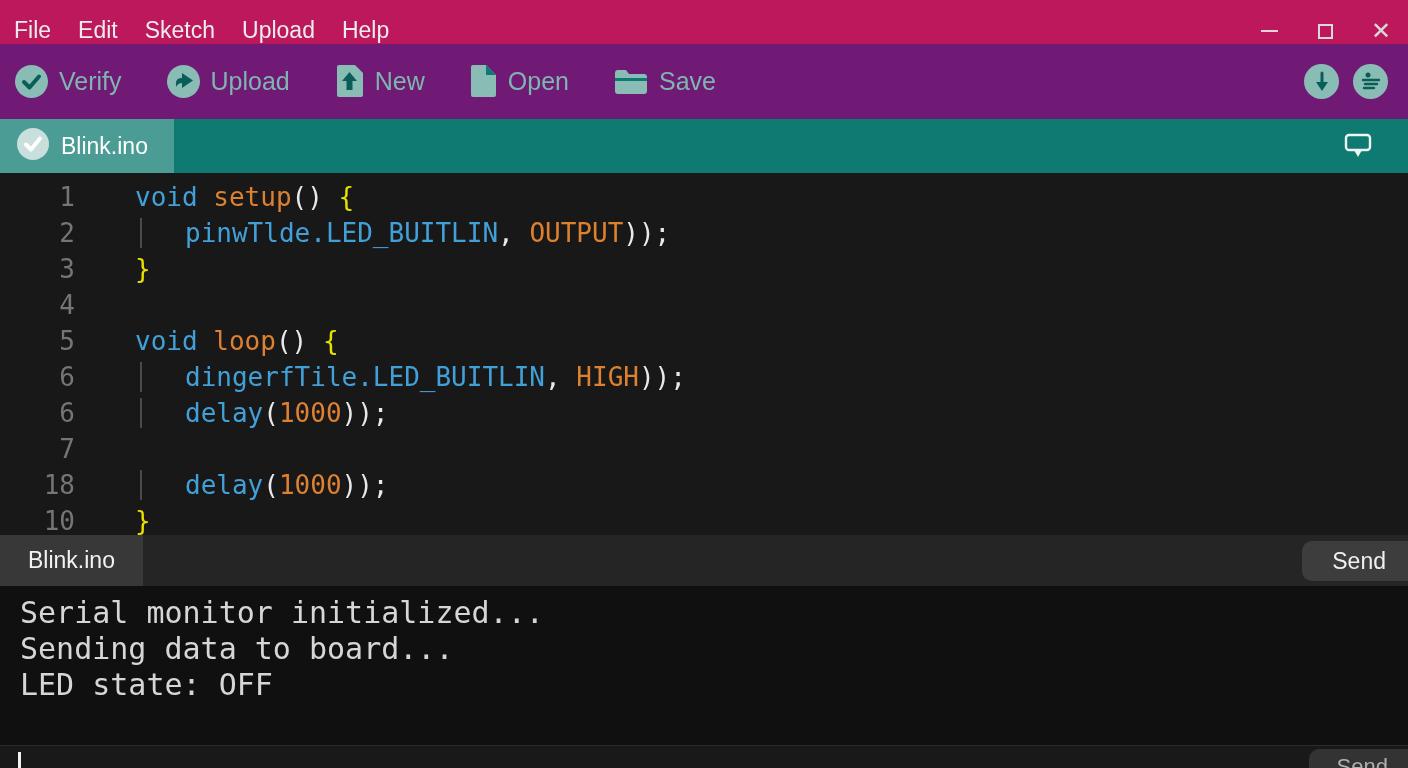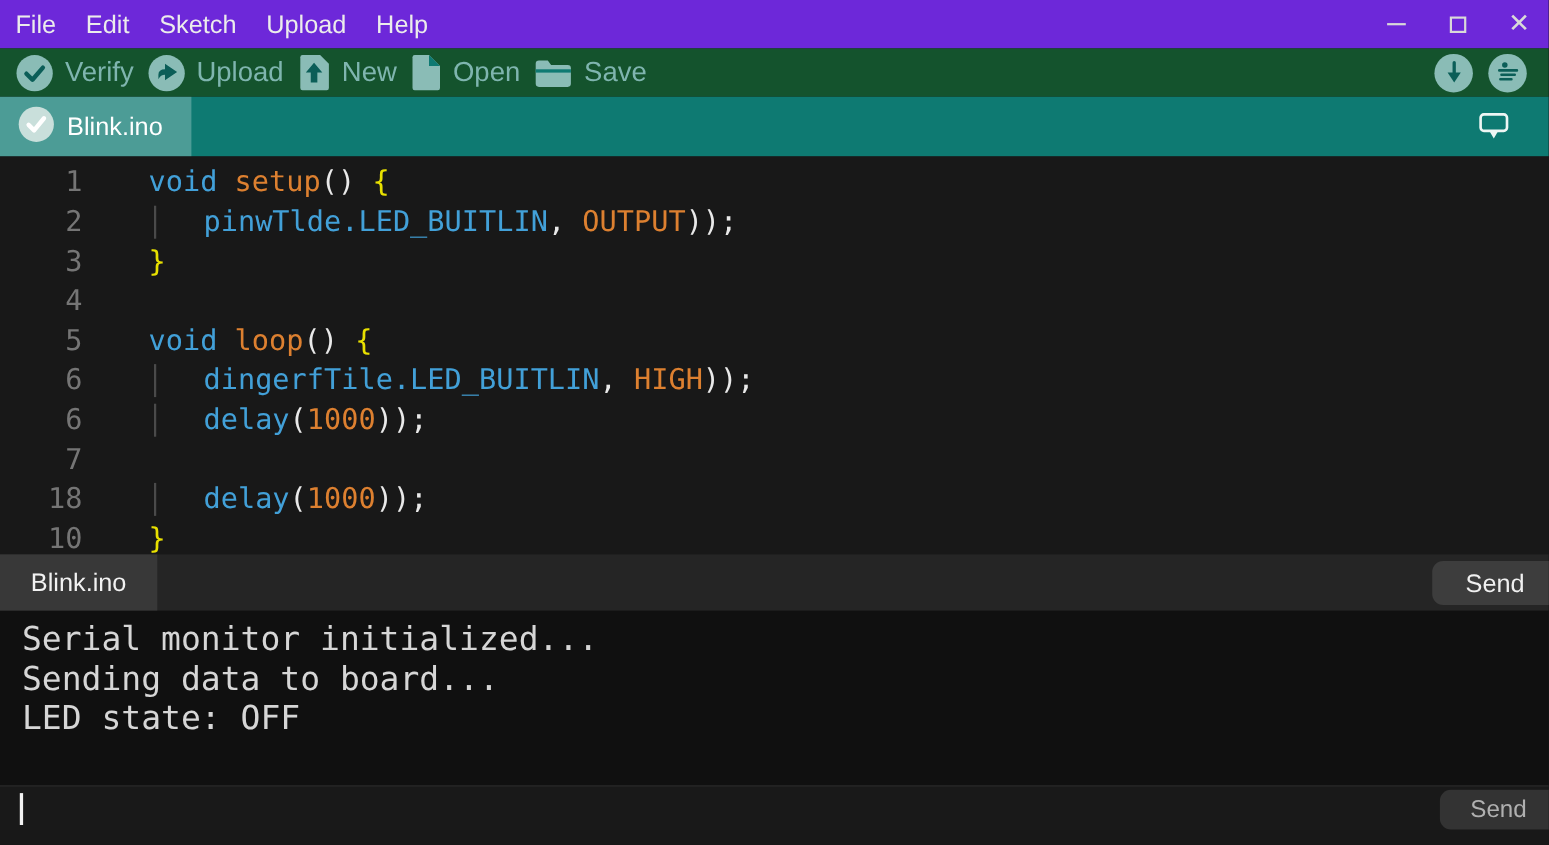--- a/index.html
+++ b/index.html
@@ -1,33 +1,33 @@
 <!DOCTYPE html>
 <html><head>
 <meta charset="utf-8">
 <style>
   * { margin:0; padding:0; box-sizing:border-box; }
   html,body { width:1408px; height:768px; overflow:hidden; background:#181818;
               font-family:"Liberation Sans", sans-serif; }
 
   
-  .titlebar { height:44px; background:#6d28d9; display:flex; align-items:center;
+  .titlebar { height:44px; background:#be185d; display:flex; align-items:flex-end;
               padding:0 14px; }
   .menu { display:flex; gap:27px; }
   .menu-item { color:#ececec; font-size:23px; cursor:default; }
   .win-controls { margin-left:auto; display:flex; align-items:center; gap:30px; }
   .wc { width:26px; height:26px; display:flex; align-items:center; justify-content:center;
         color:#d9d9d9; }
   .wc-min-bar { width:17px; height:2px; background:#d9d9d9; }
   .wc-max-box { width:15px; height:15px; border:2px solid #d9d9d9; }
   .wc-close { font-size:24px; line-height:1; }
 
   
-  .toolbar { height:44px; background:#14532d; display:flex; align-items:center;
-             padding:0 20px 0 14px; gap:12px; }
+  .toolbar { height:75px; background:#701a75; display:flex; align-items:center;
+             padding:0 20px 0 14px; gap:44px; }
   .tb-btn { display:flex; align-items:center; gap:10px; cursor:pointer; }
   .tb-label { color:#7fb5af; font-size:25px; }
   .tb-icon svg { display:block; }
   .tb-right { margin-left:auto; display:flex; gap:14px; align-items:center; }
   .circ-btn { width:35px; height:35px; border-radius:50%; background:#8abcb6;
               display:flex; align-items:center; justify-content:center; cursor:pointer; }
 
   
   .tabbar { height:54px; background:#0e7a72; display:flex; align-items:center;
             position:relative; }

